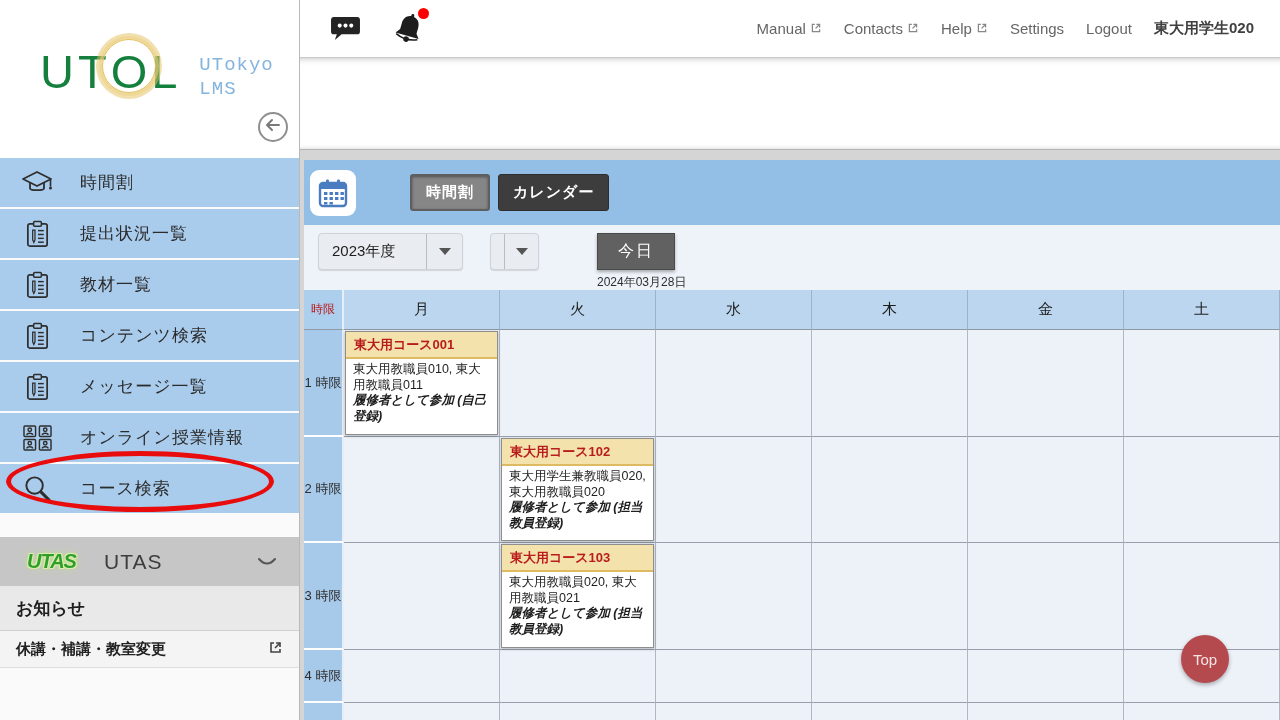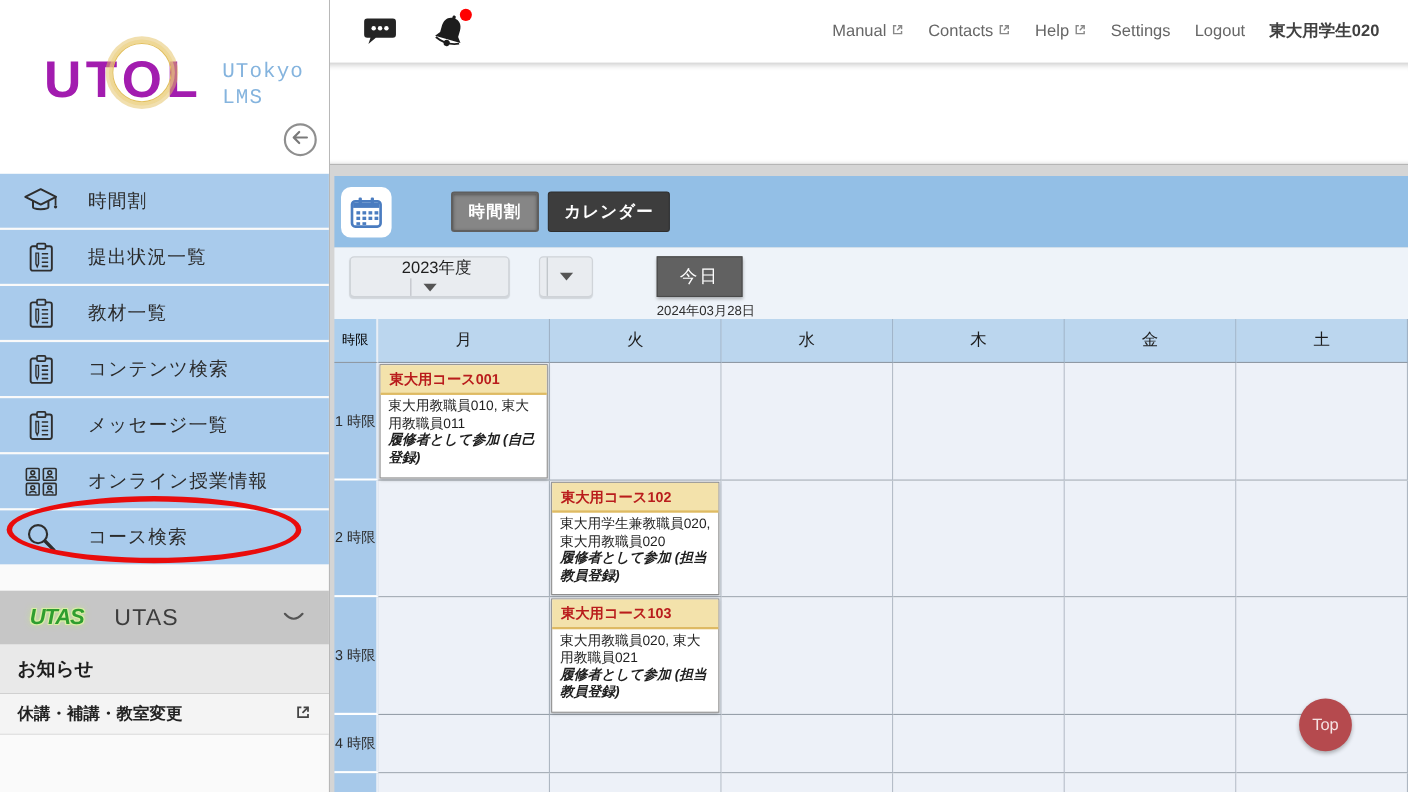--- a/index.html
+++ b/index.html
@@ -3,21 +3,21 @@
 <meta charset="utf-8">
 <style>
   * { margin:0; padding:0; box-sizing:border-box; }
   html,body { width:1280px; height:720px; font-family:"Liberation Sans","DejaVu Sans",sans-serif; }
   .screen { position:relative; width:1280px; height:720px; overflow:hidden; background:#d5d5d5; }
 
   
   .sidebar { position:absolute; left:0; top:0; width:300px; height:720px; background:#fafafa; border-right:1px solid #b8b8b8; z-index:10; }
   .logo-area { position:relative; height:158px; background:#ffffff; }
   .logo { position:absolute; left:40px; top:48px; display:flex; align-items:flex-start; }
-  .logo-main { font-size:47px; font-weight:700; color:#a21caf; letter-spacing:4px; line-height:1; }
+  .logo-main { font-size:47px; font-weight:400; color:#15803d; letter-spacing:4px; line-height:1; }
   .logo-o { position:relative; display:inline-block; }
   .logo-o::before { content:""; position:absolute; left:-9px; top:-9px; width:52px; height:52px; border-radius:50%;
       border:1px solid #e3c05e; box-shadow:0 0 0 3px rgba(236,210,130,.55), 0 0 0 6px rgba(227,192,94,.5); }
   .logo-sub { margin-left:18px; margin-top:6px; font-size:19px; color:#85b4de; line-height:1.25; letter-spacing:1px;font-family:Liberation Mono, monospace; }
   .collapse-btn { position:absolute; right:11px; top:112px; width:30px; height:30px; border-radius:50%;
       border:2px solid #8f8f8f; background:#fff; display:flex; align-items:center; justify-content:center; cursor:pointer; }
   .nav { }
   .nav-item { position:relative; height:49px; margin-bottom:2px; background:#a9cbec; display:flex; align-items:center; cursor:pointer; }
   .nav-icon { width:34px; margin-left:20px; display:flex; justify-content:center; }
   .nav-label { margin-left:26px; font-size:17px; color:#2b2b2b; font-weight:500; letter-spacing:1px; }
@@ -51,37 +51,37 @@
   .main-lower { position:absolute; left:0; top:150px; width:980px; height:570px; background:#d5d5d5; }
   .band { position:absolute; left:4px; right:0; top:10px; height:65px; background:#93bfe6; display:flex; align-items:center; }
   .cal-chip { width:46px; height:46px; margin-left:6px; background:#fff; border-radius:9px; display:flex; align-items:center; justify-content:center; }
   .tab-btn { height:37px; margin-left:8px; padding:0 14px; border-radius:3px; color:#fff; font-size:15px; font-weight:bold;
       display:flex; align-items:center; cursor:pointer; letter-spacing:1px; }
   .tab-btn.active { background:#868686; border:2px solid #5f5f5f; box-shadow:inset 0 1px 3px rgba(0,0,0,.4); margin-left:54px; }
   .tab-btn.inactive { background:#3d3d3d; border:1px solid #2e2e2e; }
 
   .toolbar { position:absolute; left:4px; right:0; top:75px; height:65px; background:#eef3f9; }
   .select { position:absolute; top:8px; height:37px; background:#e9ecf0; border:1px solid #cfd3d8; border-radius:4px;
-      display:flex; align-items:center; cursor:pointer; box-shadow:0 1px 1px rgba(0,0,0,.12);flex-direction:column; }
+      display:flex; align-items:center; cursor:pointer; box-shadow:0 1px 1px rgba(0,0,0,.12); }
   .select .sel-text { padding-left:13px; font-size:15px; color:#1e1e1e; flex:1; }
   .select .sel-arrow-box { width:36px; height:100%; border-left:1px solid #b9bdc2; display:flex; align-items:center; justify-content:center; }
   .caret { width:0; height:0; border-left:6px solid transparent; border-right:6px solid transparent; border-top:7px solid #555; }
   .sel-year { left:14px; width:145px; }
   .sel-term { left:186px; width:49px; }
   .today-btn { position:absolute; left:293px; top:8px; width:78px; height:37px; background:#616161; border:1px solid #4a4a4a;
       border-radius:0; color:#fff; font-size:16px; letter-spacing:2px; display:flex; align-items:center; justify-content:center;
       cursor:pointer; box-shadow:0 2px 3px rgba(0,0,0,.3); }
   .date-label { position:absolute; left:293px; top:49px; font-size:12px; color:#2e2e2e; }
 
   
   .timetable { position:absolute; left:4px; right:0; top:140px; }
   .tt-row { display:flex; }
   .tt-corner, .tt-day { background:#bbd6ee; border-right:1px solid #9fb2c6; border-bottom:1px solid #8f99a4;
       display:flex; align-items:center; justify-content:center; }
-  .tt-corner { width:40px; background:#accfee; font-size:12px; color:#000000; border-right:2px solid #e8eef6; }
+  .tt-corner { width:40px; background:#accfee; font-size:12px; color:#b91c1c; border-right:2px solid #e8eef6; }
   .tt-day { flex:1; height:40px; font-size:15px; color:#1c1c1c; }
   .tt-plabel { width:40px; background:#a7c9ea; border-right:2px solid #e8eef6; border-bottom:2px solid #fff;
       display:flex; align-items:center; justify-content:center; font-size:13px; color:#2d2d2d; white-space:nowrap; }
   .tt-cell { flex:1; background:#edf1f8; border-right:1px solid #aeb7c2; border-bottom:1px solid #97a0aa; position:relative; }
   .r-tall { height:107px; }
   .r-mid  { height:106px; }
   .r-short{ height:53px; }
   .r-clip { height:40px; }
 
   .course-card { position:absolute; left:1px; top:1px; right:1px; background:#fff; border:1px solid #8e8e8e;

